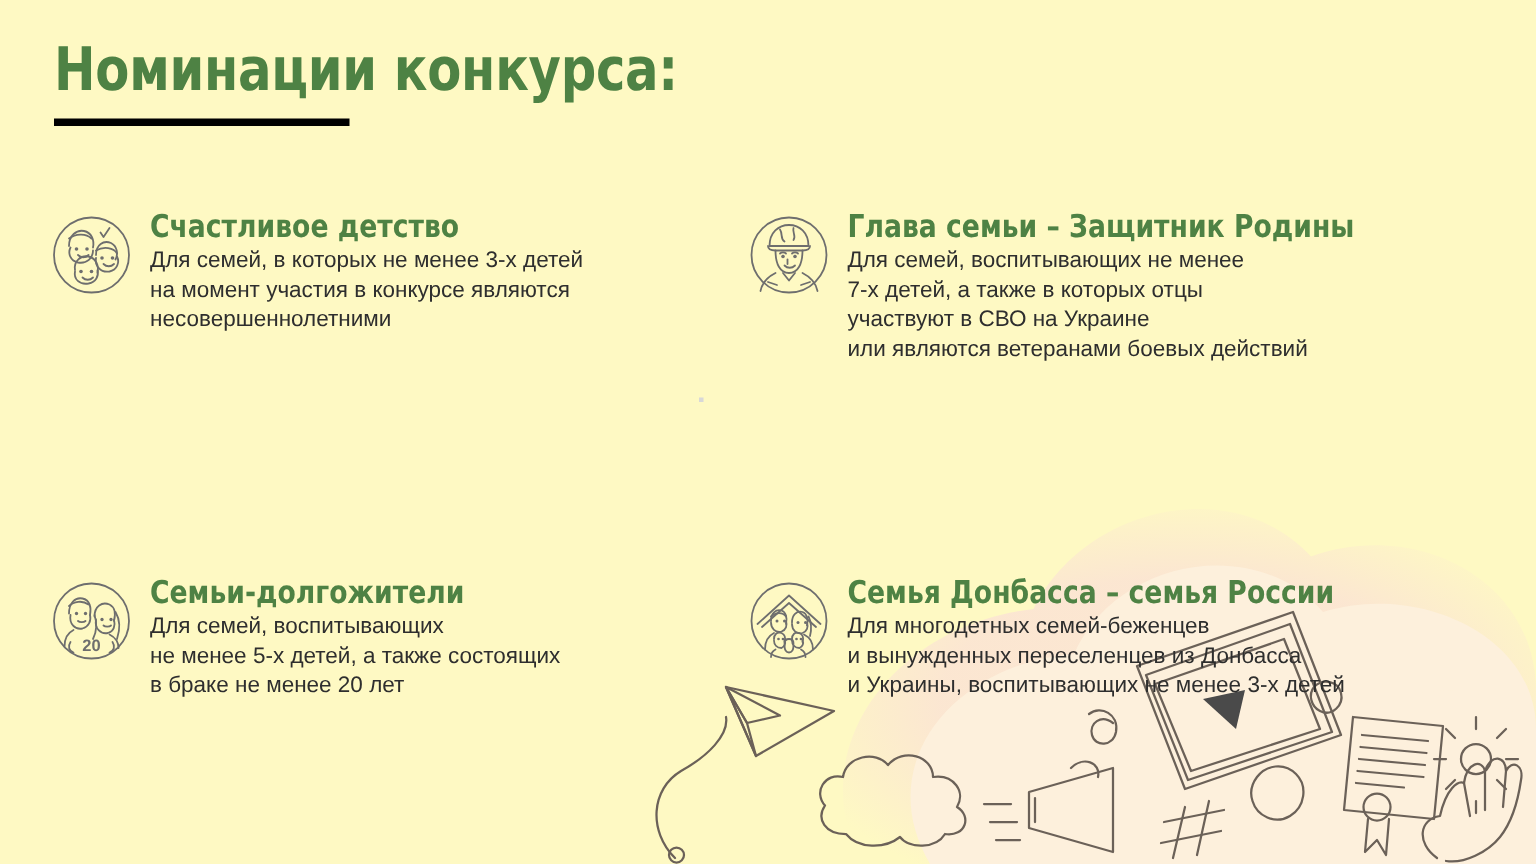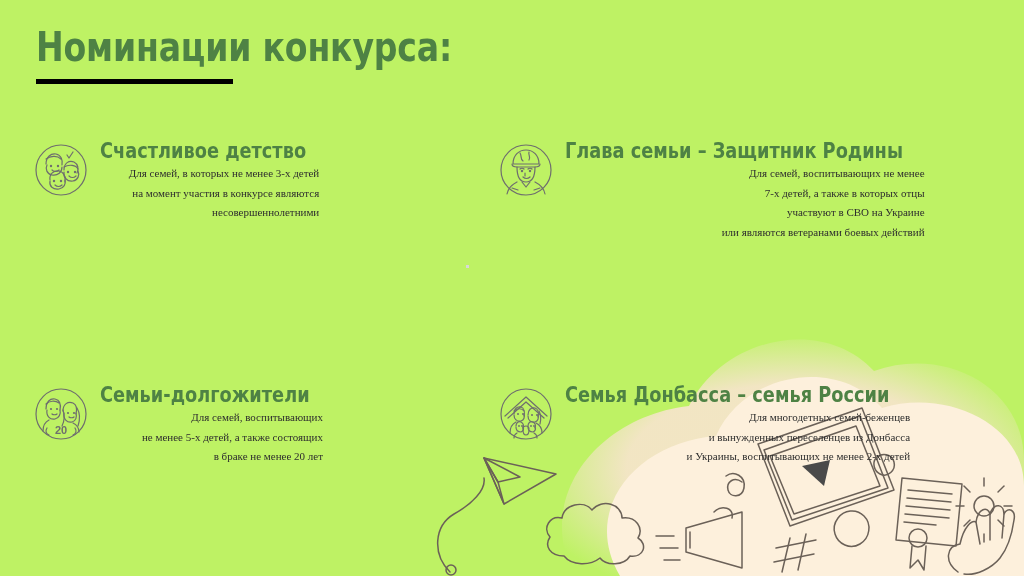--- a/index.html
+++ b/index.html
@@ -13,21 +13,21 @@
     background: #ffffff;
     font-family: "Liberation Sans", sans-serif;
     position: relative;
   }
 
   .slide {
     position: absolute;
     inset: 0;
     width: 1024px;
     height: 576px;
-    background: #bef264;
+    background: #fef9c3;
     overflow: hidden;
   }
 
   
   .blob-layer {
     position: absolute;
     right: 0;
     bottom: 0;
     width: 600px;
     height: 330px;
@@ -73,21 +73,20 @@
     margin-top: 9px;
   }
 
   
   .grid {
     position: absolute;
     left: 0;
     top: 138px;
     width: 920px;
     z-index: 3;
-    text-align: right;
   }
   .row {
     display: flex;
     width: 1024px;
   }
   .row.row-2 { margin-top: 22px; }
 
   .cell {
     display: flex;
     align-items: flex-start;
@@ -115,23 +114,23 @@
     font-weight: 700;
     font-size: 21px;
     line-height: 23px;
     color: #4e8244;
     margin: 0 0 1px 0;
     white-space: nowrap;
     transform: scaleX(0.94);
     transform-origin: left center;
   }
   .nom-desc {
-    font-family: Liberation Serif, serif;
+    font-family: Liberation Sans, sans-serif;
     font-weight: 400;
-    font-size: 11px;
+    font-size: 15px;
     line-height: 19.5px;
     color: #2e2e2e;
     margin: 0;
     white-space: pre-line;
   }
 
   .speck {
     position: absolute;
     left: 466px;
     top: 265px;
@@ -410,21 +409,21 @@
             <path d="M36 47 C38 48 39 50 39 52"></path>
 
             <path d="M25 43 C25 41 26 40 28 40 C30 40 31 41 31 43"></path>
             <path d="M25 44 C25 47 26 49 28 49 C30 49 31 47 31 44"></path>
           </svg>
         </div>
         <div class="cell-body">
           <div class="nom-title">Семья Донбасса – семья России</div>
           <div class="nom-desc">Для многодетных семей-беженцев
 и вынужденных переселенцев из Донбасса
-и Украины, воспитывающих не менее 2-х детей</div>
+и Украины, воспитывающих не менее 3-х детей</div>
         </div>
       </div>
 
     </div>
 
   </div>
 
   <div class="speck"></div>
 
 </div>

